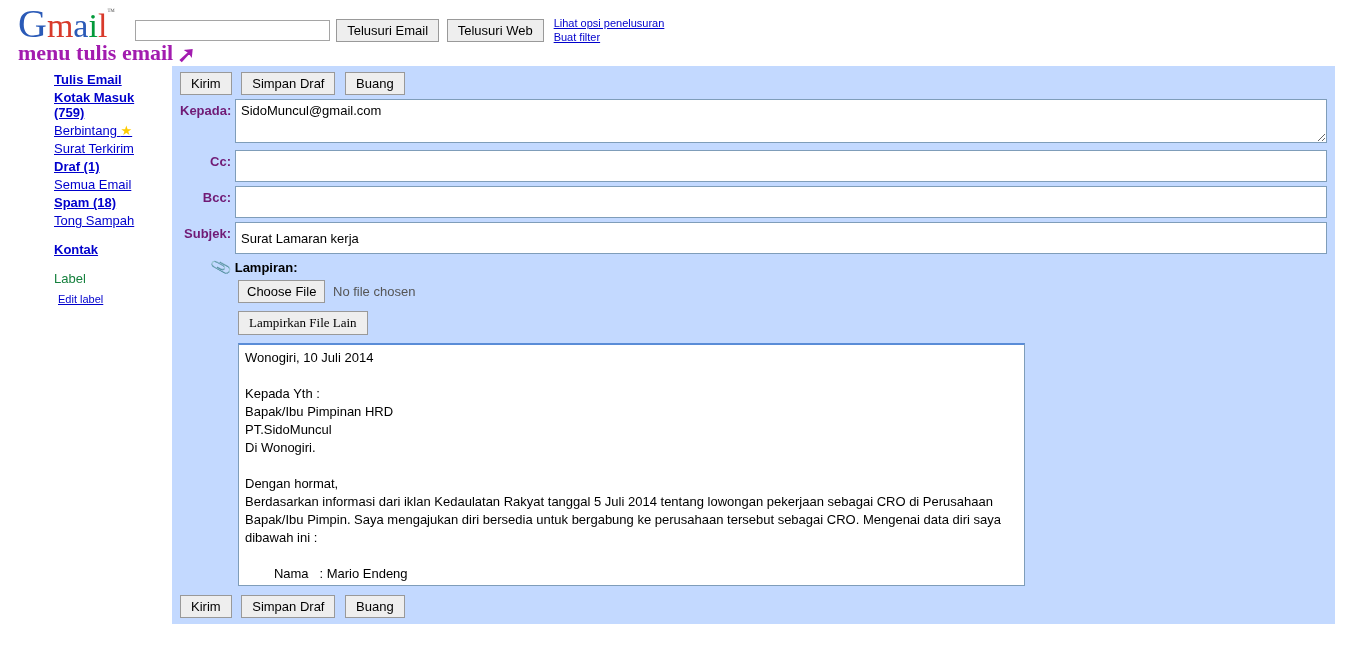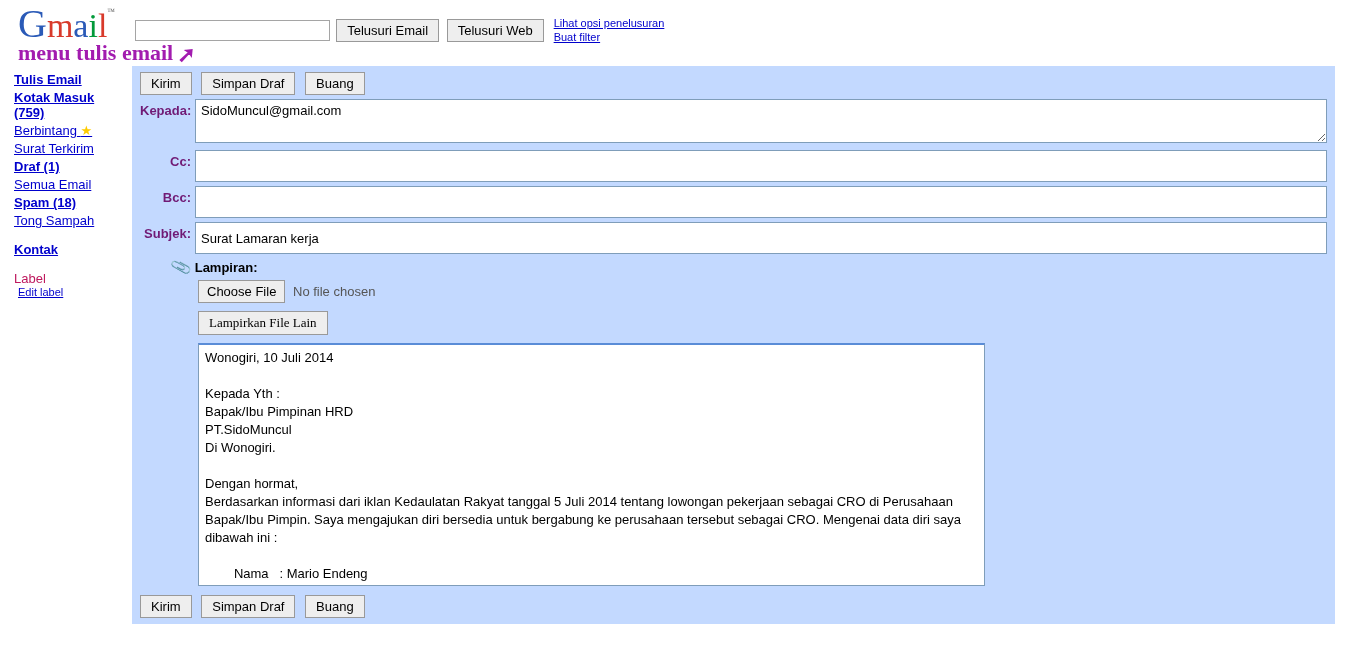--- a/index.html
+++ b/index.html
@@ -15,27 +15,27 @@
   .logo .tm { font-size: 8px; vertical-align: top; color: #666; position: relative; top: 4px; }
   .annotation { color: #a21caf; font-family: Liberation Serif, serif; font-size: 22px; font-weight: bold; margin-left: 18px; margin-top: -8px; display: flex; align-items: center; }
   .annotation .arrow { margin-left: 4px; font-size: 22px; position: relative; top: 2px; }
   .search-area { display: flex; align-items: center; margin-left: 20px; margin-top: 10px; }
   .search-input { width: 195px; height: 21px; border: 1px solid #a5a5a5; padding: 2px 4px; }
   .btn { background: #eee; border: 1px solid #999; padding: 3px 10px; font-size: 13px; cursor: pointer; font-family: Arial; }
   .search-btns { margin-left: 6px; }
   .search-btns button { margin-right: 4px; }
   .search-links { margin-left: 6px; font-size: 11px; line-height: 14px; }
   .search-links a { color: #0000cc; text-decoration: underline; display: block; }
-  .main { display: flex; }
+  .main { display: flex; padding-left: 40px; }
   .sidebar { width: 132px; padding: 6px 8px 6px 14px; background: #fff; }
   .sidebar a { color: #0000cc; text-decoration: underline; display: block; margin-bottom: 3px; font-size: 13px; }
   .sidebar a.bold { font-weight: bold; }
   .sidebar .star { color: #fc0; font-size: 13px; }
   .sidebar .section { margin-top: 14px; }
-  .sidebar .label-header { color: #be185d; font-size: 13px; margin-top: 14px; margin-bottom: 0; }
+  .sidebar .label-header { color: #15803d; font-size: 13px; margin-top: 14px; margin-bottom: 7px; }
   .sidebar .edit-label { font-size: 11px; margin-left: 4px; }
   .compose { flex: 1; background: #c3d9ff; padding: 6px 8px; }
   .action-row { margin-bottom: 4px; }
   .action-row button { margin-right: 6px; }
   .field-row { display: flex; align-items: flex-start; margin-bottom: 4px; }
   .field-label { width: 55px; text-align: right; font-weight: bold; padding-right: 4px; padding-top: 4px; color: #701a75; font-size: 13px; }
   .field-input { flex: 1; }
   .to-textarea { width: 100%; height: 44px; border: 1px solid #7f9db9; padding: 3px 5px; font-family: Arial; font-size: 13px; resize: both; }
   .line-input { width: 100%; height: 32px; border: 1px solid #7f9db9; padding: 2px 5px; font-family: Arial; font-size: 13px; }
   .attach-row { display: flex; align-items: center; margin-bottom: 4px; margin-left: 32px; }

